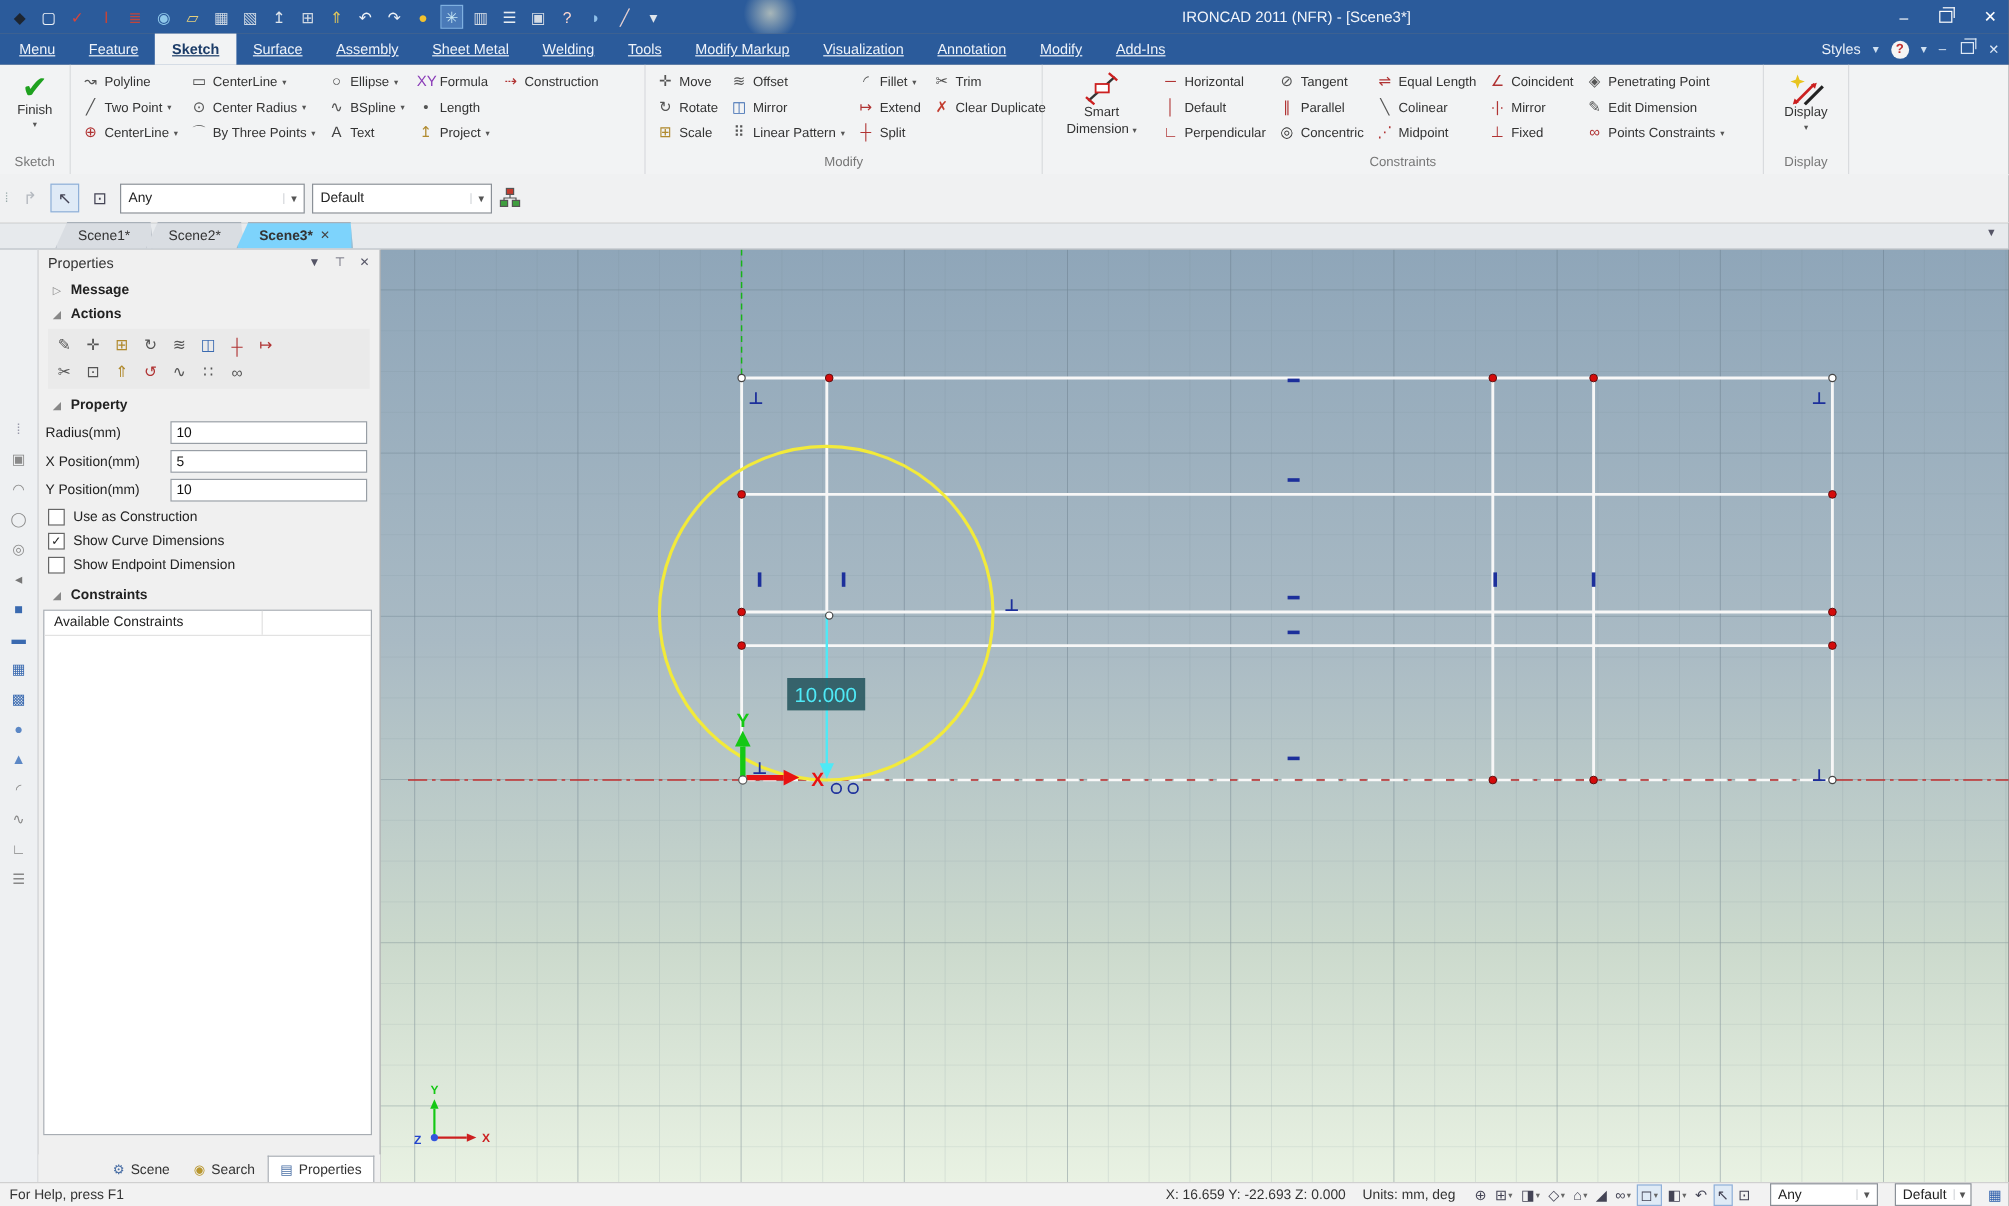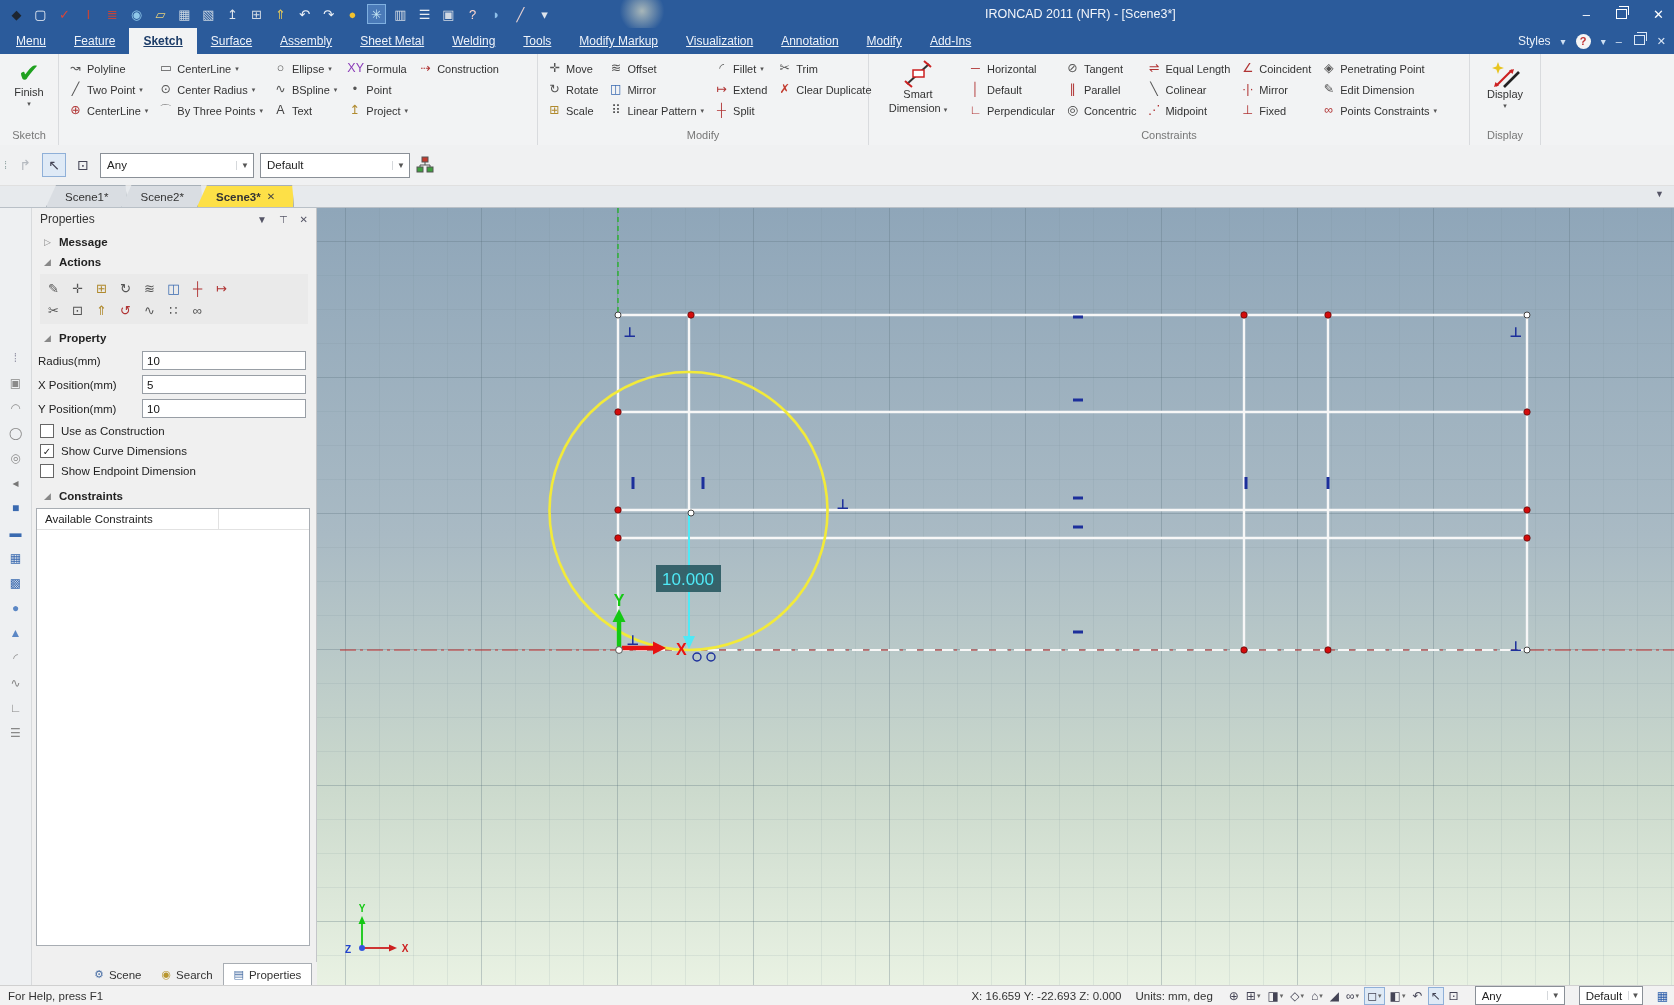--- a/index.html
+++ b/index.html
@@ -49,21 +49,21 @@
   .tool-btn.disabled{color:#b5bac0;}
   .combo{height:23px;background:#fff;border:1px solid #8a9097;display:flex;align-items:center;font-size:11.5px;color:#222;cursor:default;}
   .combo .cval{padding:0 6px;flex:1;}
   .combo .carrow{width:16px;text-align:center;color:#555;font-size:8px;border-left:1px solid #d5d8db;}
   .combo.w-any{width:152px;}  .combo.w-def{width:148px;}
   .combo.s-any{width:88px;height:17px;}  .combo.s-def{width:62px;height:17px;}
   
   .tabstrip{left:0;top:186px;width:1674px;height:22px;background:#e7eaed;border-bottom:1px solid #b9c0c7;box-sizing:border-box;display:flex;align-items:flex-end;padding-left:46px;}
   .stab{height:21px;display:flex;align-items:center;gap:6px;padding:0 18px;font-size:11.5px;color:#333;background:#d9dde2;border:1px solid #a8b0b8;border-bottom:none;cursor:default;
         clip-path:polygon(10px 0,calc(100% - 2px) 0,100% 100%,0 100%);margin-right:-6px;}
-  .stab.active{background:#fde047;font-weight:bold;z-index:2;}
+  .stab.active{background:#7dd3fc;font-weight:bold;z-index:2;}
   .tab-close{font-size:10px;color:#444;}
   .strip-chevron{position:absolute;right:10px;top:189px;font-size:9px;color:#556;}
   
   .leftstrip{left:0;top:208px;width:32px;height:777px;background:#eef0f2;border-right:1px solid #d8dadc;display:flex;flex-direction:column;align-items:center;gap:9px;padding-top:142px;box-sizing:border-box;}
   .ls-icon{width:18px;height:16px;display:flex;align-items:center;justify-content:center;font-size:12px;cursor:default;}
   .panel{left:32px;top:208px;width:285px;height:777px;background:#f0f0f0;border-right:1px solid #c4c6c9;box-sizing:border-box;}
   .panel-header{height:22px;display:flex;align-items:center;padding:0 8px;color:#333;font-size:12px;}
   .panel-header .ph-icons{margin-left:auto;display:flex;gap:12px;color:#556;font-size:10px;}
   .sect{display:flex;align-items:center;gap:7px;padding:6px 0 2px 12px;font-weight:bold;font-size:11.5px;color:#222;}
   .sect .arr{color:#888;font-size:9px;width:8px;}
@@ -271,21 +271,21 @@
           </div>
 
           <div class="rbtn">
             <span class="ric" style="color: rgb(139, 61, 184);">XY</span>
             <span class="rlabel">Formula</span>
 
           </div>
 
           <div class="rbtn">
             <span class="ric" style="color: rgb(85, 85, 85);">•</span>
-            <span class="rlabel">Point</span>
+            <span class="rlabel">Length</span>
 
           </div>
 
           <div class="rbtn">
             <span class="ric" style="color: rgb(176, 138, 46);">↥</span>
             <span class="rlabel">Project</span>
             <span class="rarrow">▾</span>
           </div>
 
           <div class="rbtn">

